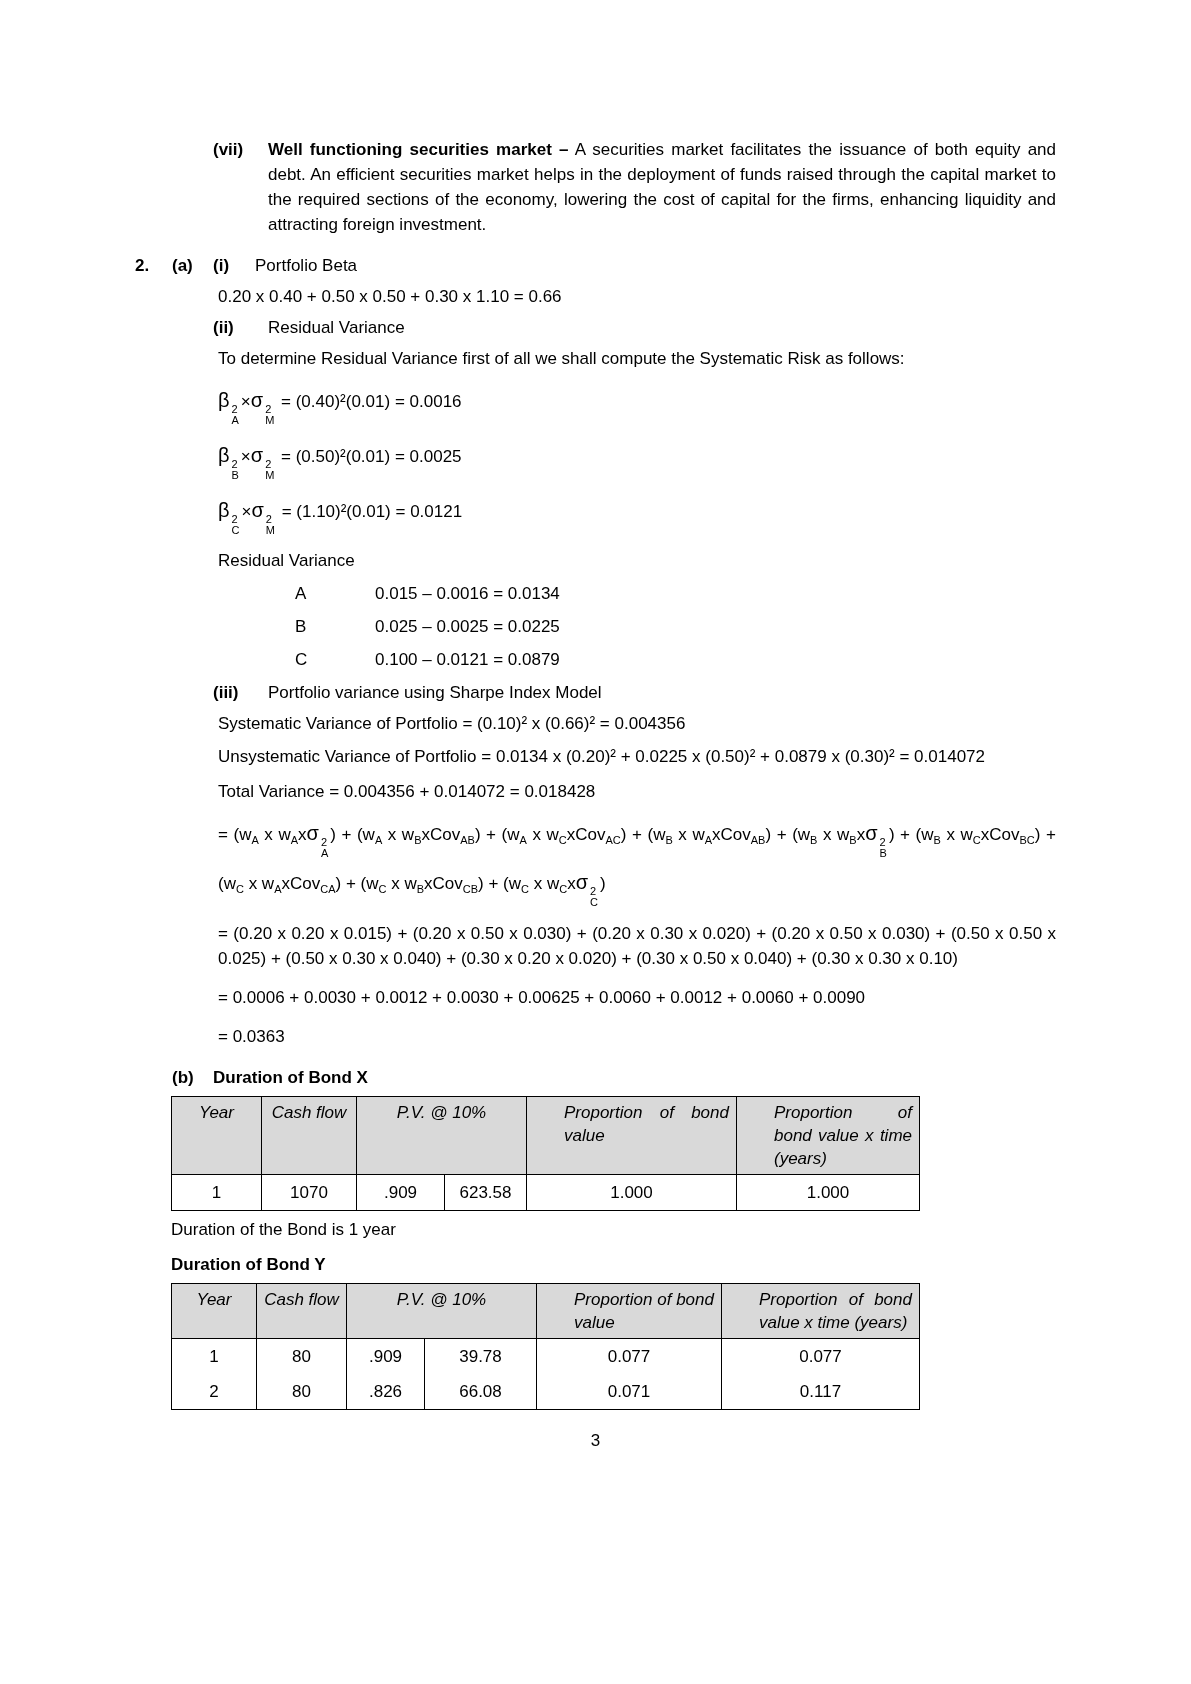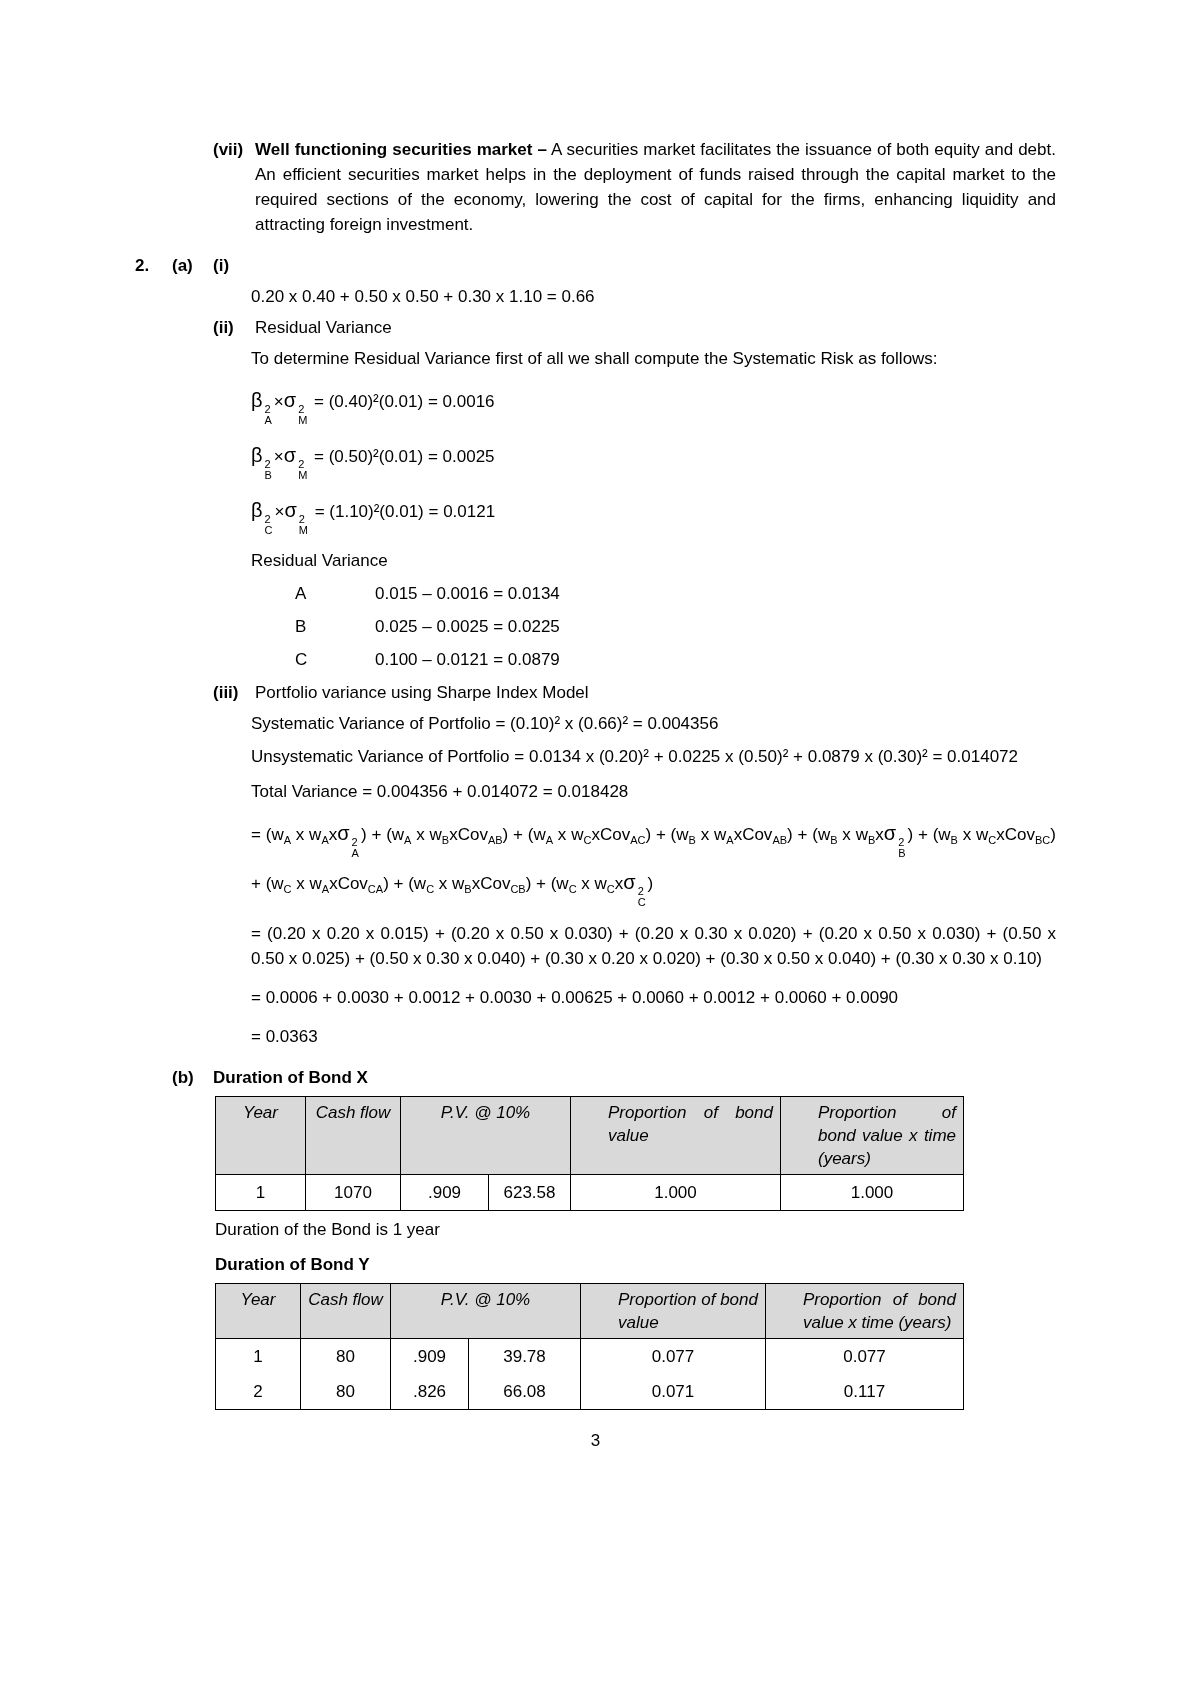--- a/index.html
+++ b/index.html
@@ -15,23 +15,23 @@
     line-height: 25px;
     overflow: hidden;
   }
   .content { position: absolute; top: 137px; left: 135px; width: 921px; }
   .row { display: flex; align-items: flex-start; }
   .w-num { flex: none; width: 37px; font-weight: bold; }
   .w-a   { flex: none; width: 41px; font-weight: bold; }
   .w-i   { flex: none; width: 42px; font-weight: bold; }
   .txt { flex: 1; }
   .ml-a { margin-left: 37px; }
-  .ml-i { margin-left: 78px; }
-  .ml-b { margin-left: 116px; }
-  .ml-t { margin-left: 80px; }
+  .ml-i { margin-left: 78px; gap: 13px; }
+  .ml-b { margin-left: 83px; }
+  .ml-t { margin-left: 36px; }
   .bold { font-weight: bold; }
   .justify { text-align: justify; }
   .mb4 { margin-bottom: 4px; } .mb6 { margin-bottom: 6px; } .mb8 { margin-bottom: 8px; }
   .mb10 { margin-bottom: 10px; } .mb12 { margin-bottom: 12px; } .mb14 { margin-bottom: 14px; }
   .mb16 { margin-bottom: 16px; }
   .sysline { line-height: 34px; margin-bottom: 12px; }
   .gk { font-size: 20px; }
   .ss {
     display: inline-flex; flex-direction: column; align-items: flex-start;
     font-size: 11px; line-height: 11px; vertical-align: -6px; margin: 0 2px;
@@ -70,20 +70,21 @@
       <div class="txt justify">
         <b>Well functioning securities market –</b>
         <span>A securities market facilitates the issuance of both equity and debt. An efficient securities market helps in the deployment of funds raised through the capital market to the required sections of the economy, lowering the cost of capital for the firms, enhancing liquidity and attracting foreign investment.</span>
       </div>
     </div>
 
     <div class="row mb6">
       <span class="w-num">2.</span>
       <span class="w-a">(a)</span>
       <span class="w-i">(i)</span>
+      <div class="txt">Portfolio Beta</div>
     </div>
     <div class="ml-b mb6">0.20 x 0.40 + 0.50 x 0.50 + 0.30 x 1.10 = 0.66</div>
 
     <div class="row ml-i mb6">
       <span class="w-i">(ii)</span>
       <div class="txt">Residual Variance</div>
     </div>
     <div class="ml-b mb12">To determine Residual Variance first of all we shall compute the Systematic Risk as follows:</div>
 
     <div class="ml-b sysline"><span class="gk">β</span><span class="ss">

